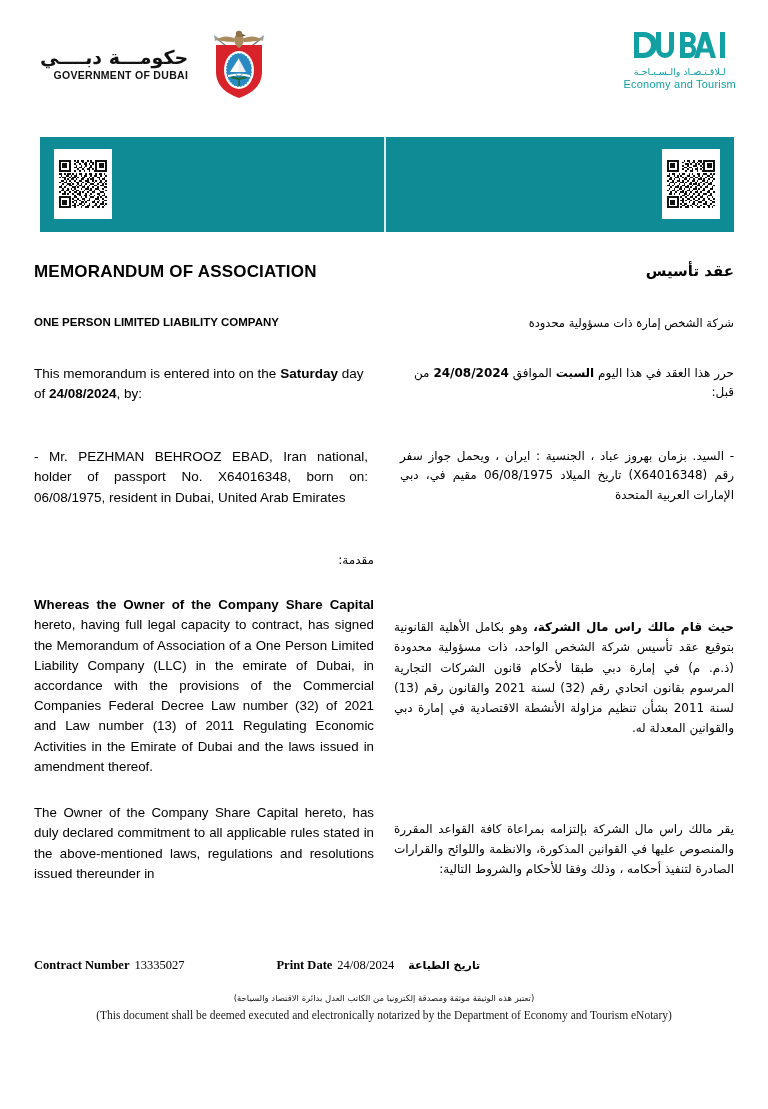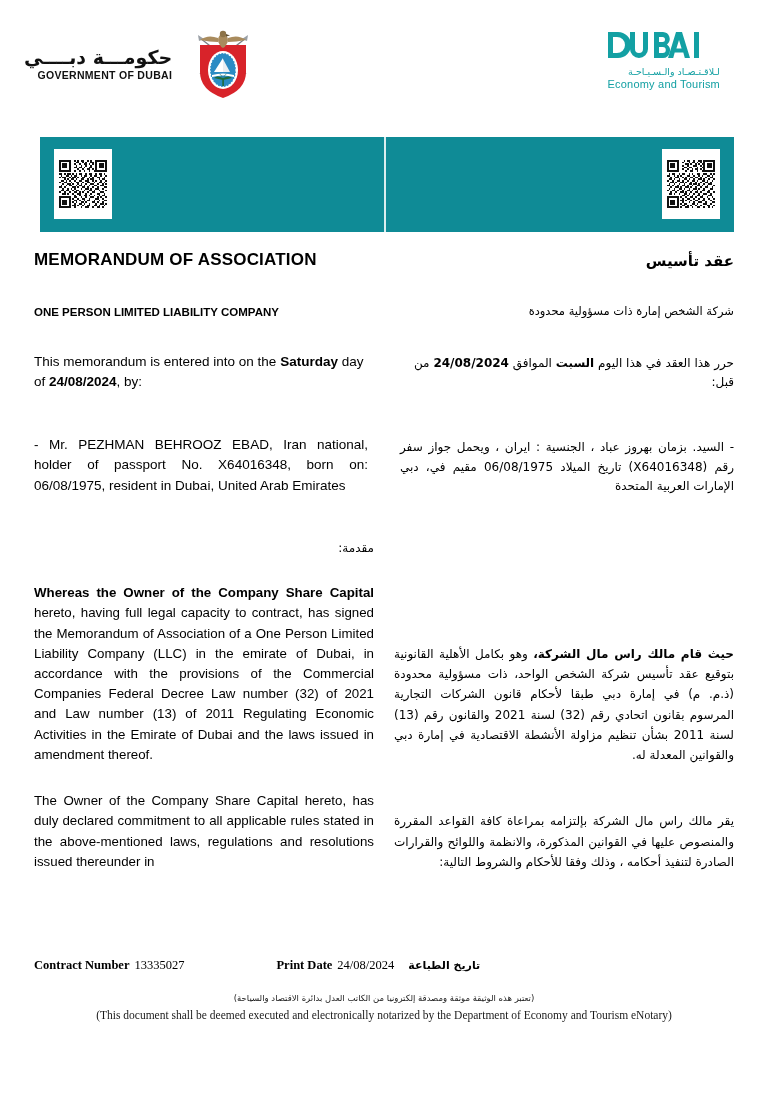--- a/index.html
+++ b/index.html
@@ -18,21 +18,21 @@
   }
 
   
   .header {
     position: relative;
     height: 120px;
     width: 768px;
   }
   .gov-logo {
     position: absolute;
-    left: 24px;
+    left: 40px;
     top: 28px;
     display: flex;
     align-items: center;
     gap: 18px;
   }
   .gov-logo-text {
     text-align: right;
     line-height: 1;
   }
   .gov-ar {
@@ -47,22 +47,23 @@
     font-size: 10.5px;
     font-weight: 700;
     letter-spacing: 0.3px;
     color: #111;
     margin-top: 3px;
   }
   .emblem { width: 66px; height: 72px; display: block; }
 
   .det-logo {
     position: absolute;
-    right: 48px;
+    right: 32px;
     top: 30px;
+    text-align: center;
   }
   .det-wordmark { display: block; }
   .det-ar {
     font-size: 9.5px;
     color: #13a0a3;
     letter-spacing: 1.2px;
     direction: rtl;
     margin-top: 2px;
     font-family: "DejaVu Sans", sans-serif;
   }
@@ -112,21 +113,22 @@
     left: 0;
     top: 250px;
     width: 768px;
     padding: 0 34px;
     box-sizing: border-box;
   }
   .row {
     display: flex;
     width: 700px;
     justify-content: space-between;
-    align-items: flex-end;
+    align-items: flex-start;
+    margin-top: 12px;
   }
   .col-en {
     width: 340px;
     text-align: left;
   }
   .col-ar {
     width: 340px;
     text-align: right;
     direction: rtl;
     font-family: "DejaVu Sans", sans-serif;

